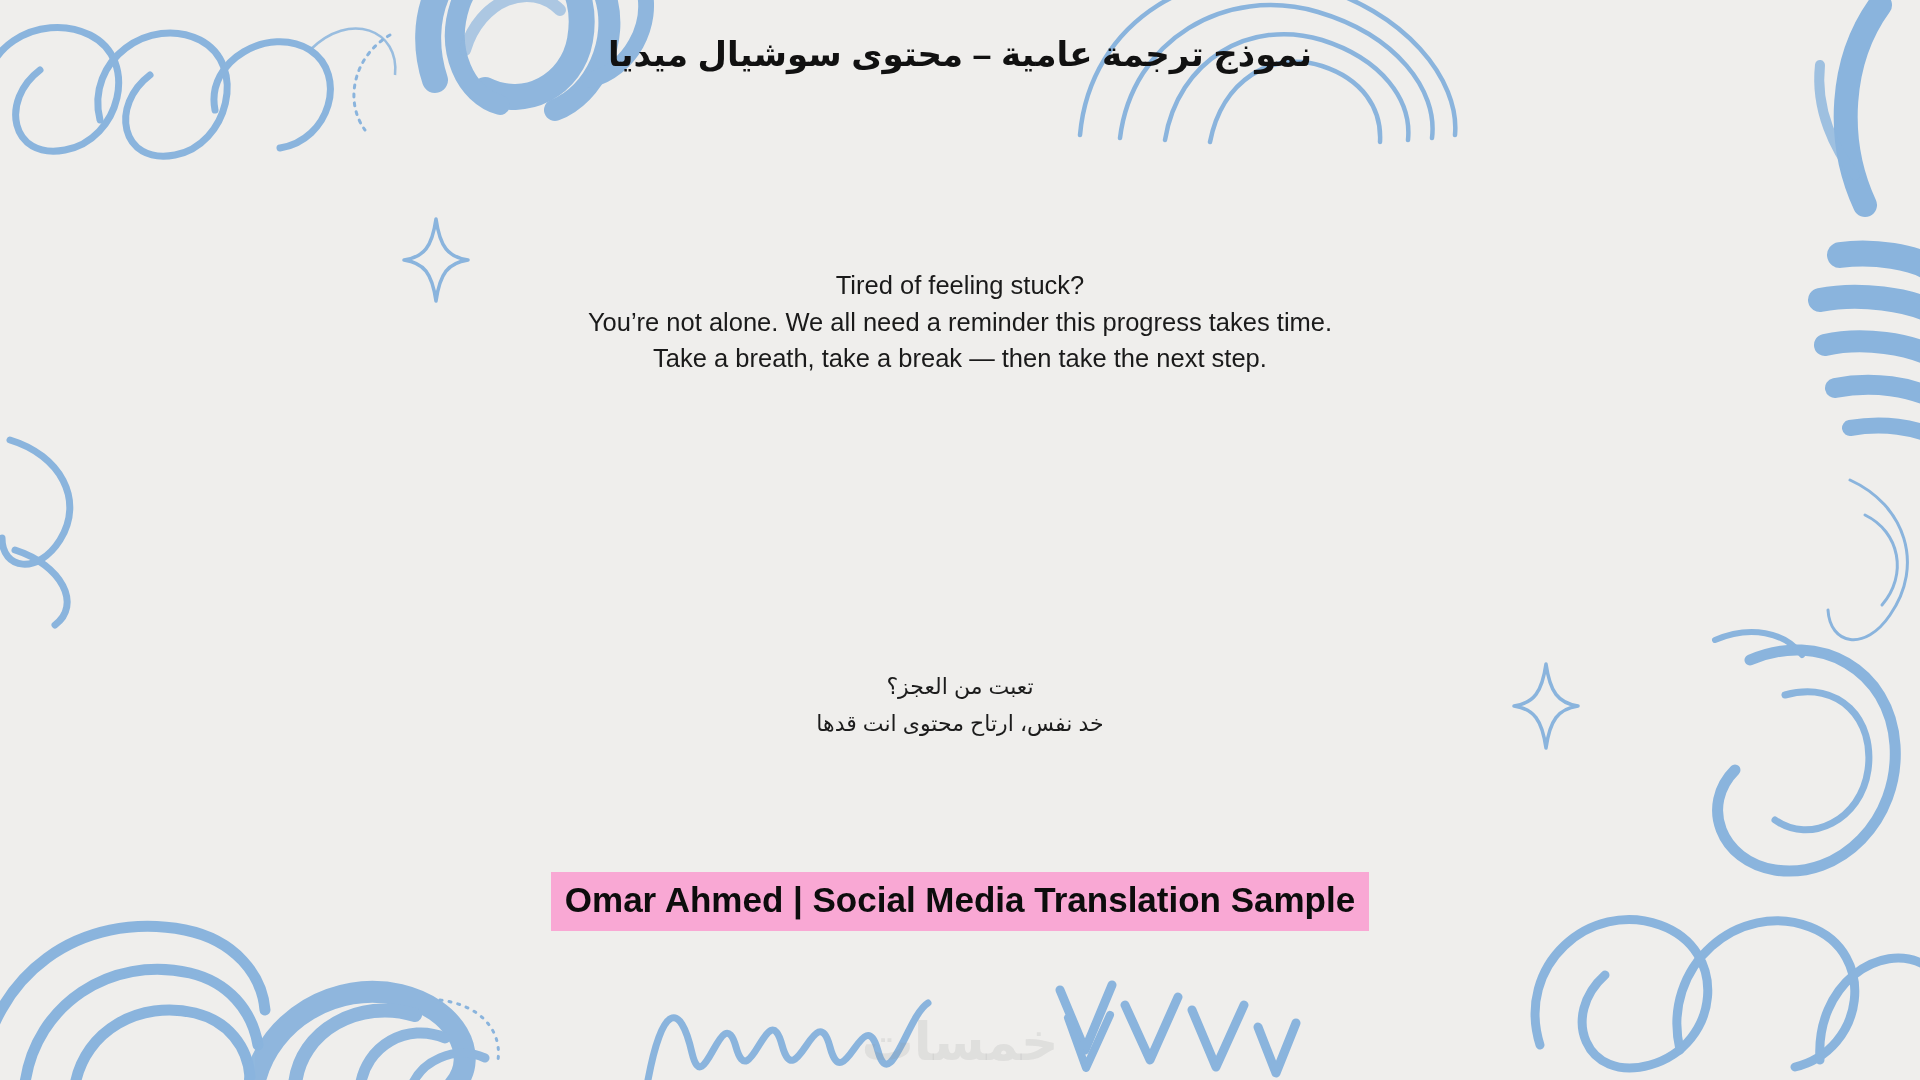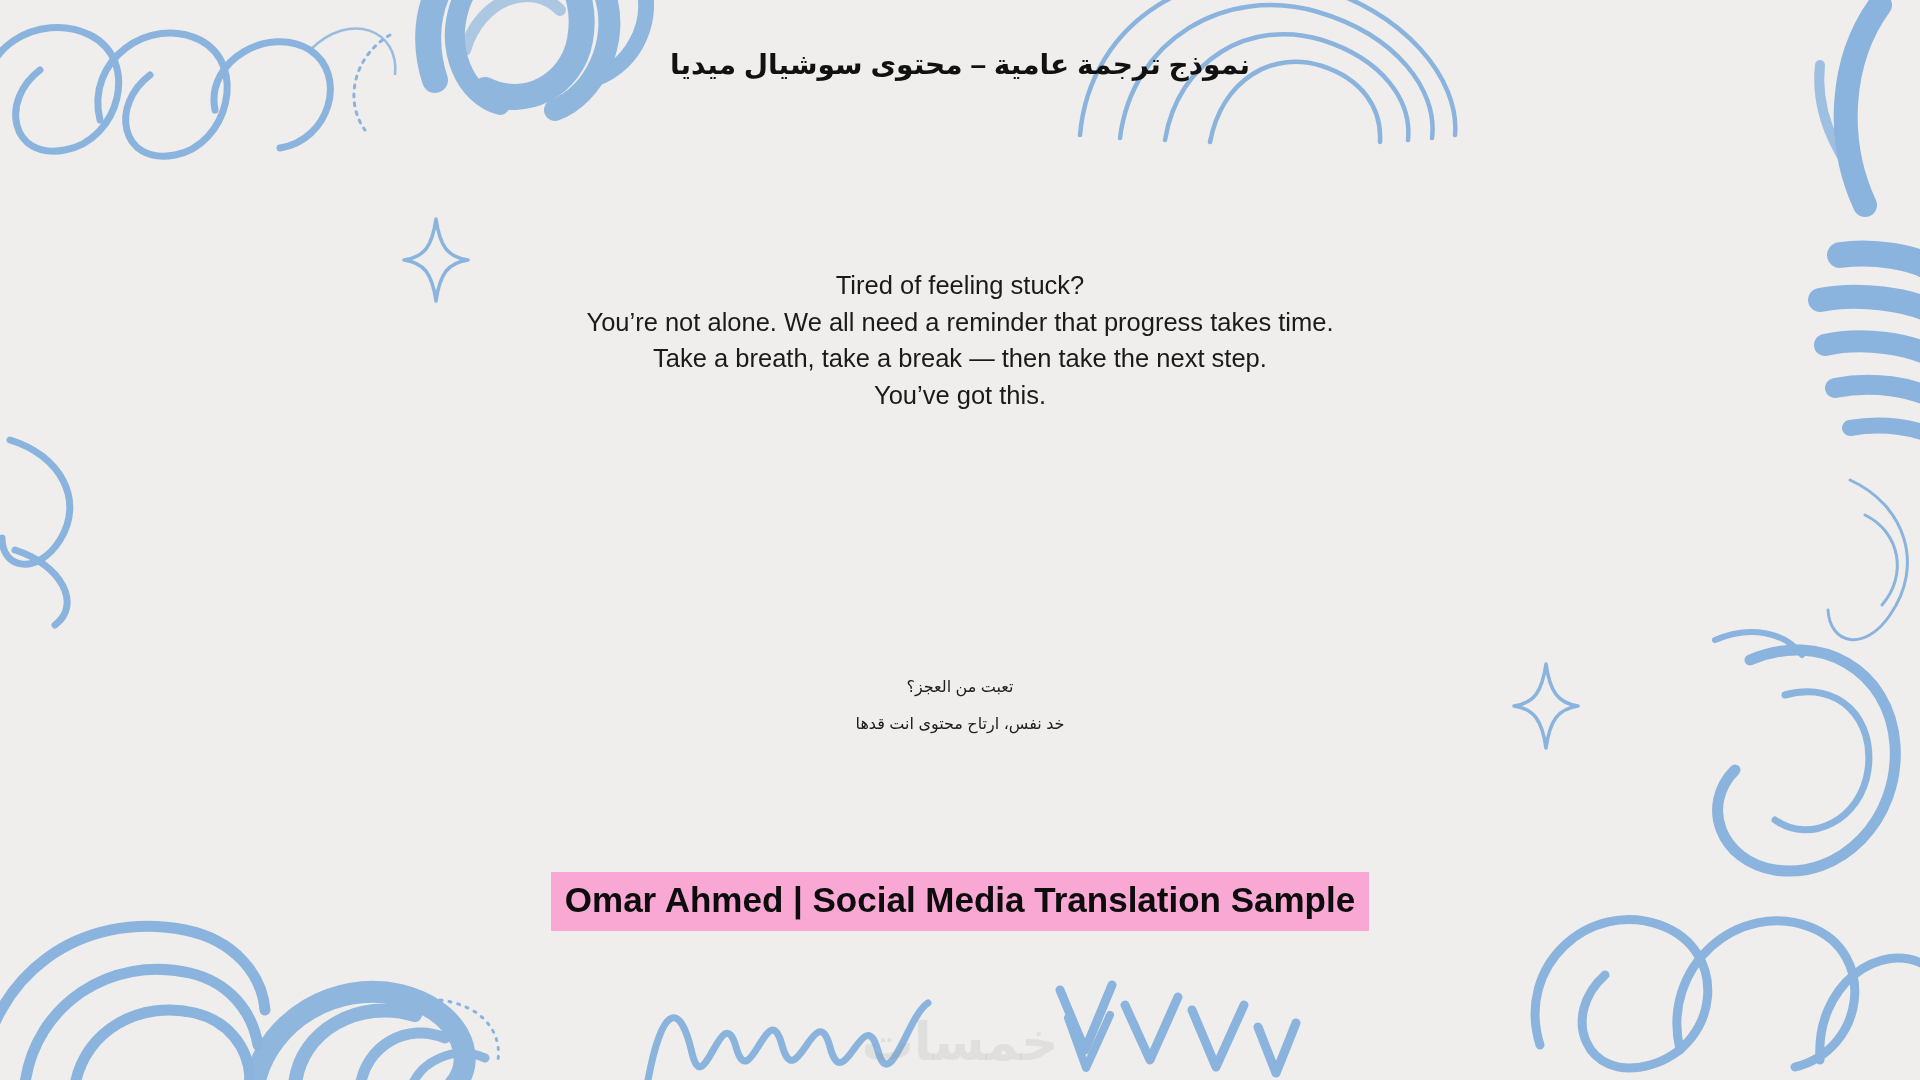--- a/index.html
+++ b/index.html
@@ -11,39 +11,39 @@
   .slide{position:absolute;inset:0;overflow:hidden;}
 
   
   .doodles{position:absolute;inset:0;pointer-events:none;z-index:1;}
   .doodles svg{position:absolute;overflow:visible;}
 
   
   .content{position:absolute;inset:0;z-index:3;}
 
   .title{
-    position:absolute;left:0;right:0;top:48px;
-    text-align:center;
-    font-size:28px;font-weight:bold;color:#111111;
+    position:absolute;left:0;right:0;top:34px;
+    text-align:center;
+    font-size:34px;font-weight:bold;color:#111111;
     direction:rtl;letter-spacing:0px;
     white-space:nowrap;
   }
 
   .source-block{
     position:absolute;left:0;right:0;top:267px;
     text-align:center;
     font-size:25.5px;line-height:36.5px;color:#1a1a1a;
     font-weight:400;
   }
   .source-block div{white-space:nowrap;}
 
   .target-block{
     position:absolute;left:0;right:0;top:668px;
     text-align:center;direction:rtl;
-    font-size:16px;line-height:37px;color:#1c1c1c;
+    font-size:22px;line-height:37px;color:#1c1c1c;
     font-weight:400;
   }
   .target-block div{white-space:nowrap;}
 
   .footer-wrap{
     position:absolute;left:0;right:0;top:872px;
     text-align:center;
   }
   .footer-banner{
     display:inline-block;
@@ -198,23 +198,22 @@
   </svg>
 
   <div class="watermark">خمسات</div>
 
   <div class="content">
 
     <div class="title">نموذج ترجمة عامية – محتوى سوشيال ميديا</div>
 
     <div class="source-block">
       <div>Tired of feeling stuck?</div>
-      <div>You’re not alone. We all need a reminder that progress takes time.</div>
+      <div>You’re not alone. We all need a reminder this progress takes time.</div>
       <div>Take a breath, take a break — then take the next step.</div>
-      <div>You’ve got this.</div>
     </div>
 
     <div class="target-block">
       <div>تعبت من العجز؟</div>
       <div>خد نفس، ارتاح محتوى انت قدها</div>
     </div>
 
     <div class="footer-wrap">
       <span class="footer-banner">Omar Ahmed | Social Media Translation Sample</span>
     </div>

